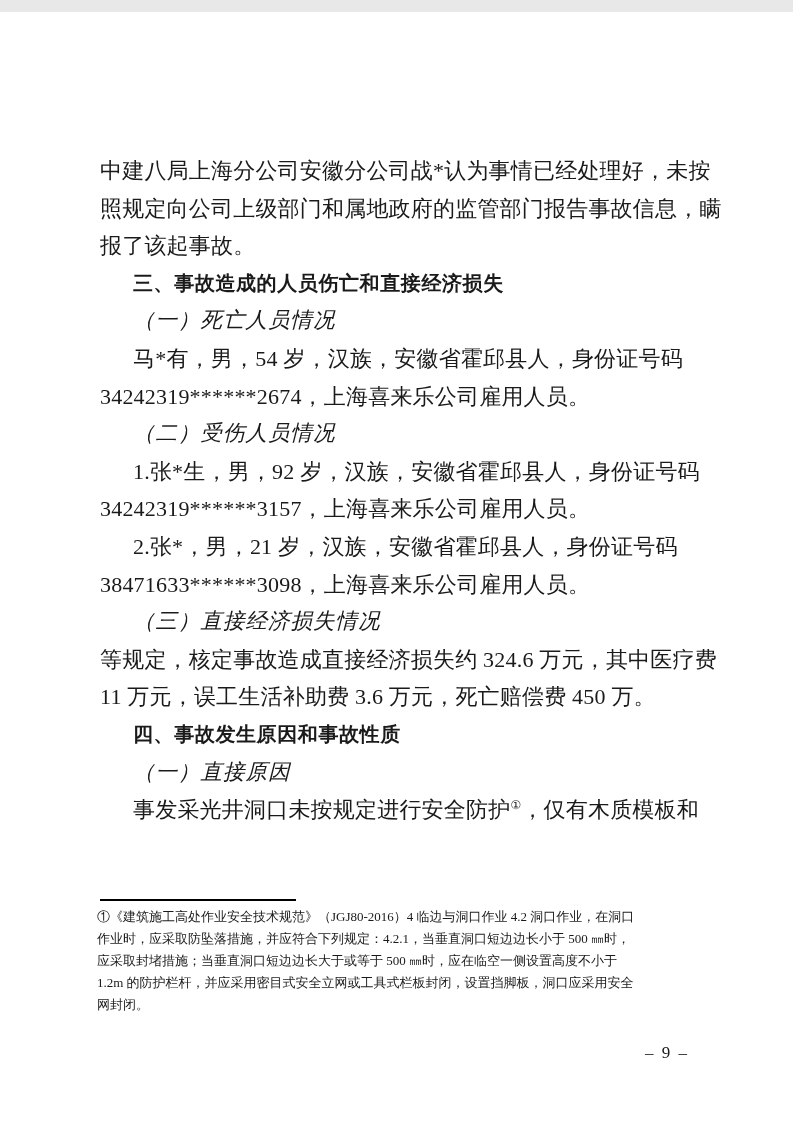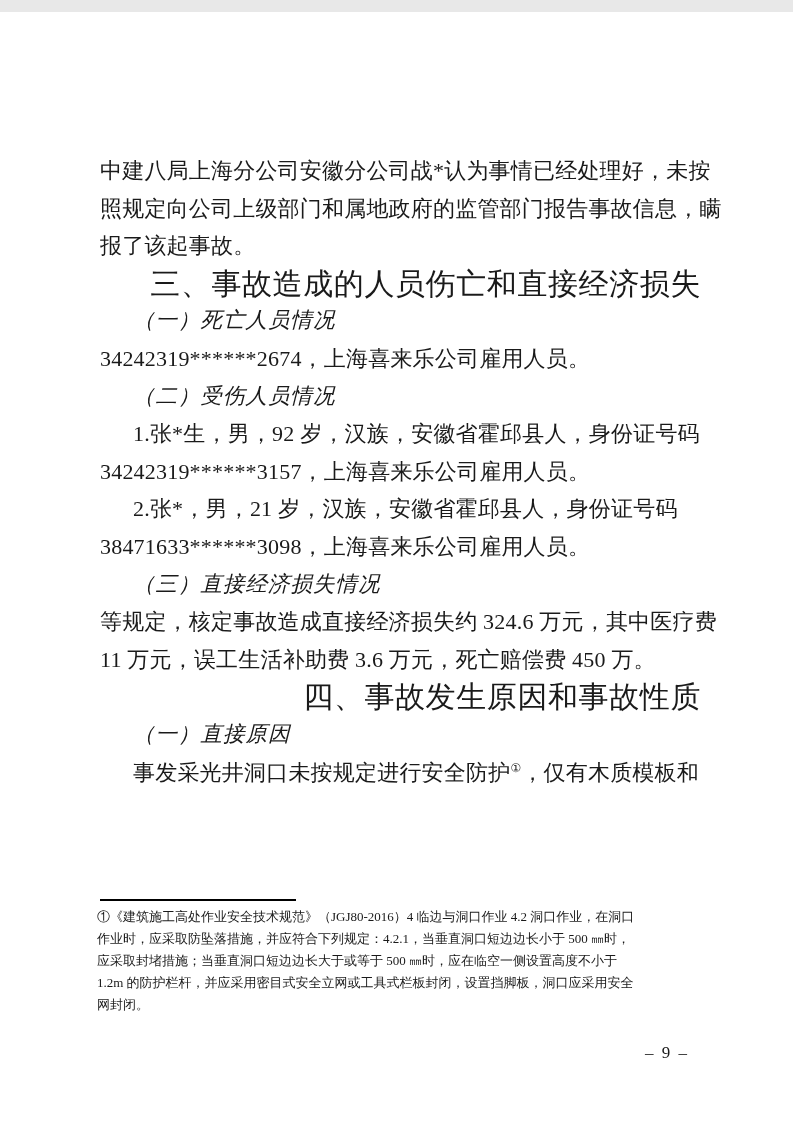--- a/index.html
+++ b/index.html
@@ -28,24 +28,23 @@
     line-height: 37.6px;
     height: 37.6px;
     white-space: nowrap;
     letter-spacing: 0.2px;
   }
   .ind {
     text-indent: 33px;
   }
   .h-bold {
     font-family: "Liberation Sans", "DejaVu Sans", sans-serif;
-    font-weight: 400;
-    font-size: 30px;
+    font-weight: 700;
+    font-size: 20px;
     letter-spacing: 0.6px;
-    text-align: right;
   }
   .kai {
     font-size: 21.5px;
     letter-spacing: 1px;
     font-style: italic;
   }
   .sup {
     font-size: 12px;
     vertical-align: super;
     line-height: 0;
@@ -88,20 +87,21 @@
 
   <div class="content">
 
     <div class="bodyline">中建八局上海分公司安徽分公司战*认为事情已经处理好，未按</div>
     <div class="bodyline">照规定向公司上级部门和属地政府的监管部门报告事故信息，瞒</div>
     <div class="bodyline">报了该起事故。</div>
 
     <div class="bodyline ind h-bold">三、事故造成的人员伤亡和直接经济损失</div>
 
     <div class="bodyline ind kai">（一）死亡人员情况</div>
+    <div class="bodyline ind">马*有，男，54 岁，汉族，安徽省霍邱县人，身份证号码</div>
     <div class="bodyline">34242319******2674，上海喜来乐公司雇用人员。</div>
 
     <div class="bodyline ind kai">（二）受伤人员情况</div>
     <div class="bodyline ind">1.张*生，男，92 岁，汉族，安徽省霍邱县人，身份证号码</div>
     <div class="bodyline">34242319******3157，上海喜来乐公司雇用人员。</div>
     <div class="bodyline ind">2.张*，男，21 岁，汉族，安徽省霍邱县人，身份证号码</div>
     <div class="bodyline">38471633******3098，上海喜来乐公司雇用人员。</div>
 
     <div class="bodyline ind kai">（三）直接经济损失情况</div>
     <div class="bodyline">等规定，核定事故造成直接经济损失约 324.6 万元，其中医疗费</div>

